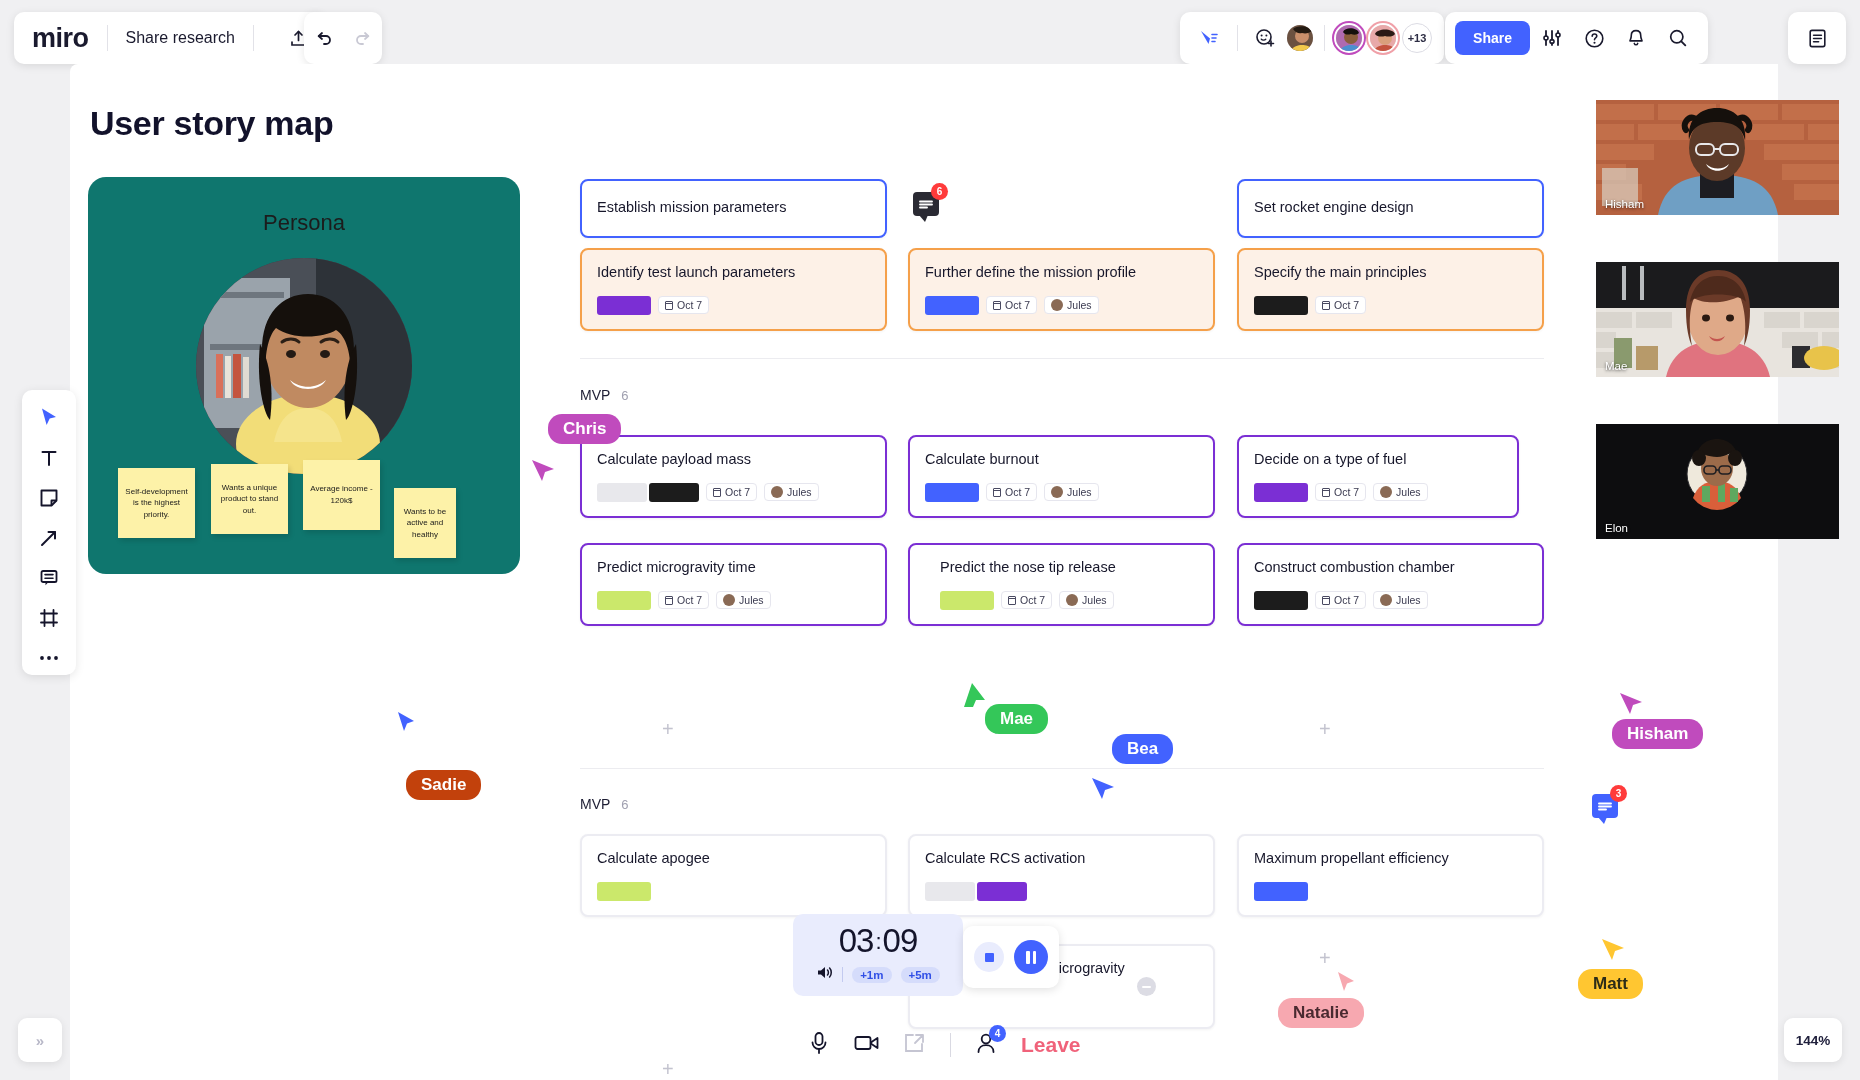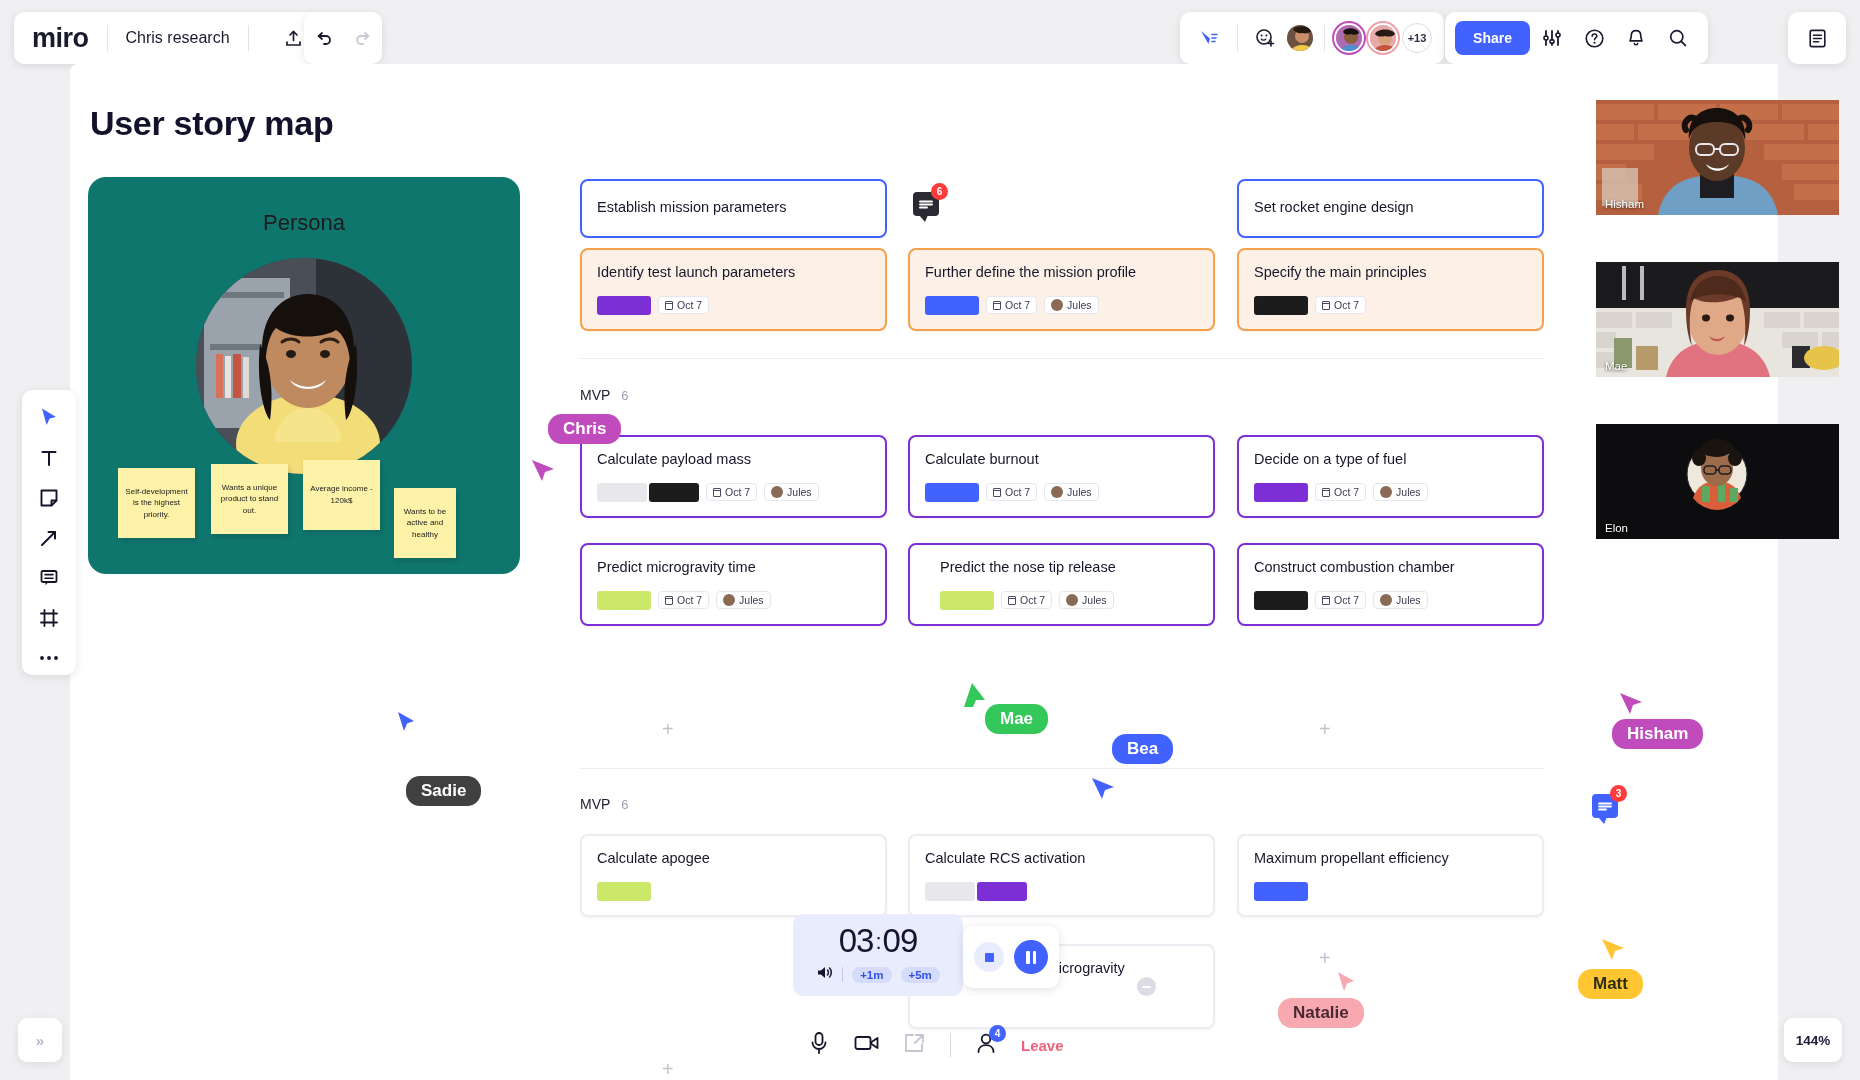--- a/index.html
+++ b/index.html
@@ -104,21 +104,21 @@
   .tpill { background:#d5dcfb; color:#3150e6; font-size:11.5px; font-weight:700; border-radius:9px; padding:2px 8px; }
   .timer-btns { position:absolute; left:963px; top:926px; width:96px; height:62px;
                 background:#fff; border-radius:10px; box-shadow:0 2px 10px rgba(0,0,0,.12);
                 display:flex; align-items:center; justify-content:center; gap:10px; }
   .tb-stop { width:30px; height:30px; border-radius:50%; background:#e9ecfd; display:flex; align-items:center; justify-content:center; }
   .tb-pause { width:34px; height:34px; border-radius:50%; background:#4262ff; display:flex; align-items:center; justify-content:center; gap:3px; }
 
   
   .callbar { position:absolute; left:808px; top:1024px; height:42px; display:flex; align-items:center; gap:24px; }
   .cb-icon { cursor:pointer; }
-  .leave { color:#f0627a; font-size:15px; font-weight:700; }
+  .leave { color:#f0627a; font-size:21px; font-weight:700; }
   .ppl-badge { position:absolute; top:-7px; right:-9px; width:17px; height:17px; border-radius:50%;
                background:#4262ff; color:#fff; font-size:10px; font-weight:700;
                display:flex; align-items:center; justify-content:center; }
 
   
   .ltool { position:absolute; left:22px; top:390px; width:54px; height:285px; background:#fff;
            border-radius:10px; box-shadow:0 2px 10px rgba(0,0,0,.10);
            display:flex; flex-direction:column; align-items:center; padding-top:10px; gap:5px; }
   .ltool-btn { width:40px; height:36px; display:flex; align-items:center; justify-content:center;
                border-radius:6px; cursor:pointer; }
@@ -135,21 +135,21 @@
 </head>
 <body>
 
 <div id="root">
 
   <div class="topbar">
 
     <div class="tb-group" id="tb-left">
       <span class="miro-logo">miro</span>
       <span class="tb-div"></span>
-      <span class="board-title">Chris research</span>
+      <span class="board-title">Share research</span>
       <span class="tb-div"></span>
       <span class="tb-icon-btn">
         <svg width="19" height="19" viewBox="0 0 19 19">
             <path d="M9.5 2.5v9" stroke="#1a1a2e" stroke-width="1.7" stroke-linecap="round"></path>
             <path d="M6 6l3.5-3.5L13 6" fill="none" stroke="#1a1a2e" stroke-width="1.7" stroke-linecap="round" stroke-linejoin="round"></path>
             <path d="M3 13v3h13v-3" fill="none" stroke="#1a1a2e" stroke-width="1.7" stroke-linecap="round"></path>
           </svg>
       </span>
     </div>
 
@@ -369,21 +369,21 @@
         <span class="chip">
             <span class="cal"></span>
             <span>Oct 7</span>
           </span>
         <span class="chip">
             <span class="pa"></span>
             <span>Jules</span>
           </span>
       </div>
     </div>
-    <div class="card card-purple" style="position:absolute;left:1167px;top:371px;width:307px;">
+    <div class="card card-purple" style="position:absolute;left:1167px;top:371px;width:282px;">
       <div class="card-title">Decide on a type of fuel</div>
       <div class="card-meta">
         <span class="swatch" style="background:#7b2fd4"></span>
         <span class="chip">
             <span class="cal"></span>
             <span>Oct 7</span>
           </span>
         <span class="chip">
             <span class="pa"></span>
             <span>Jules</span>
@@ -486,21 +486,21 @@
       <span class="cur-label" style="background:#c04bbd;left:0;top:0;">Chris</span>
       <svg width="26" height="28" viewBox="0 0 26 28" style="left:-18px;top:44px;">
           <path d="M24 2L2 11l9 3 3 9 10-21z" fill="#c04bbd" transform="scale(-1,1) translate(-26,0)"></path>
         </svg>
     </div>
 
     <div class="cursor" style="left:336px;top:706px;">
       <svg width="24" height="26" viewBox="0 0 24 26" style="left:-10px;top:-60px;">
           <path d="M2 2l16 9-7 2.5L8 21 2 2z" fill="#4262ff"></path>
         </svg>
-      <span class="cur-label" style="background:#404040;left:0;top:6px;">Sadie</span>
+      <span class="cur-label" style="background:#c2410c;left:0;top:0;">Sadie</span>
     </div>
 
     <div class="cursor" style="left:915px;top:640px;">
       <svg width="26" height="28" viewBox="0 0 26 28" style="left:-24px;top:-23px;">
           <path d="M3 26L11 2l13 17-9 0-3 7z" fill="#34c759"></path>
         </svg>
       <span class="cur-label" style="background:#34c759;left:0;top:0;">Mae</span>
     </div>
 
     <div class="cursor" style="left:1042px;top:670px;">

